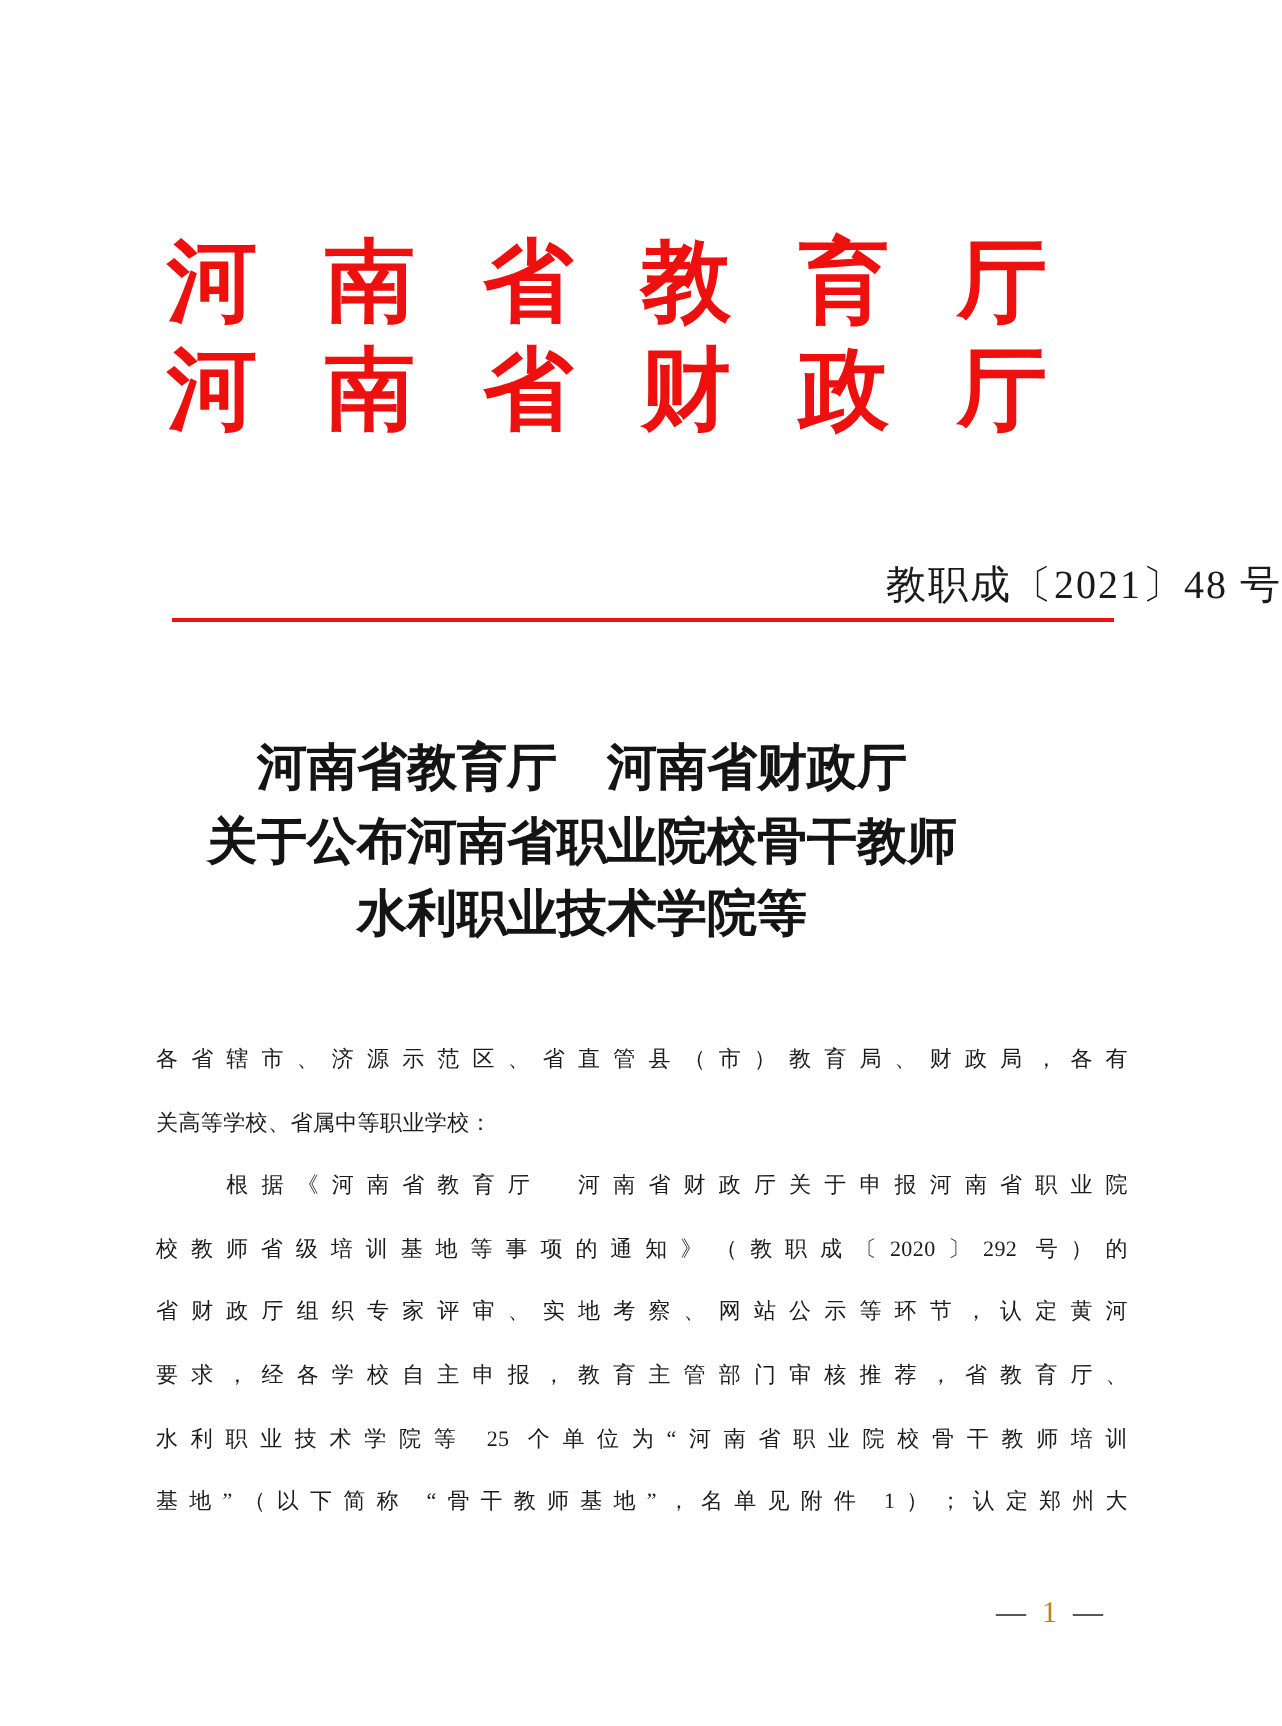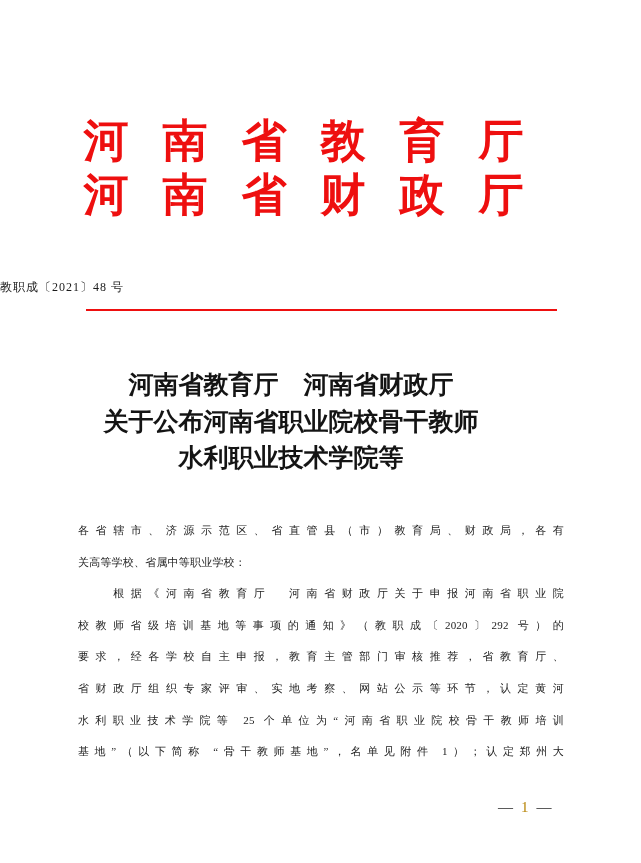--- a/index.html
+++ b/index.html
@@ -27,22 +27,22 @@
     letter-spacing: 34px;
     white-space: nowrap;
   }
 
   
   .doc-number {
     position: absolute;
     top: 279px;
     left: 0;
     width: 641px;
-    text-align: left;
-    font-size: 12px;
+    text-align: right;
+    font-size: 20px;
     letter-spacing: 1px;
     color: #1a1a1a;
   }
 
   
   .red-rule {
     position: absolute;
     top: 309px;
     left: 86px;
     width: 471px;
@@ -115,22 +115,22 @@
     <div>河南省教育厅　河南省财政厅</div>
     <div>关于公布河南省职业院校骨干教师</div>
     <div>水利职业技术学院等</div>
   </div>
 
   <div class="body-text">
     <div class="body-line">各省辖市、济源示范区、省直管县（市）教育局、财政局，各有</div>
     <div class="body-line short">关高等学校、省属中等职业学校：</div>
     <div class="body-line">　　根据《河南省教育厅　河南省财政厅关于申报河南省职业院</div>
     <div class="body-line">校教师省级培训基地等事项的通知》（教职成〔2020〕292 号）的</div>
+    <div class="body-line">省财政厅组织专家评审、实地考察、网站公示等环节，认定黄河</div>
     <div class="body-line">要求，经各学校自主申报，教育主管部门审核推荐，省教育厅、</div>
-    <div class="body-line">省财政厅组织专家评审、实地考察、网站公示等环节，认定黄河</div>
     <div class="body-line">水利职业技术学院等 25 个单位为“河南省职业院校骨干教师培训</div>
     <div class="body-line">基地”（以下简称 “骨干教师基地”，名单见附件 1）；认定郑州大</div>
   </div>
 
   <div class="page-num">
     <span class="dash">—</span><span class="num">1</span><span class="dash">—</span>
   </div>
 
 </div>
 

